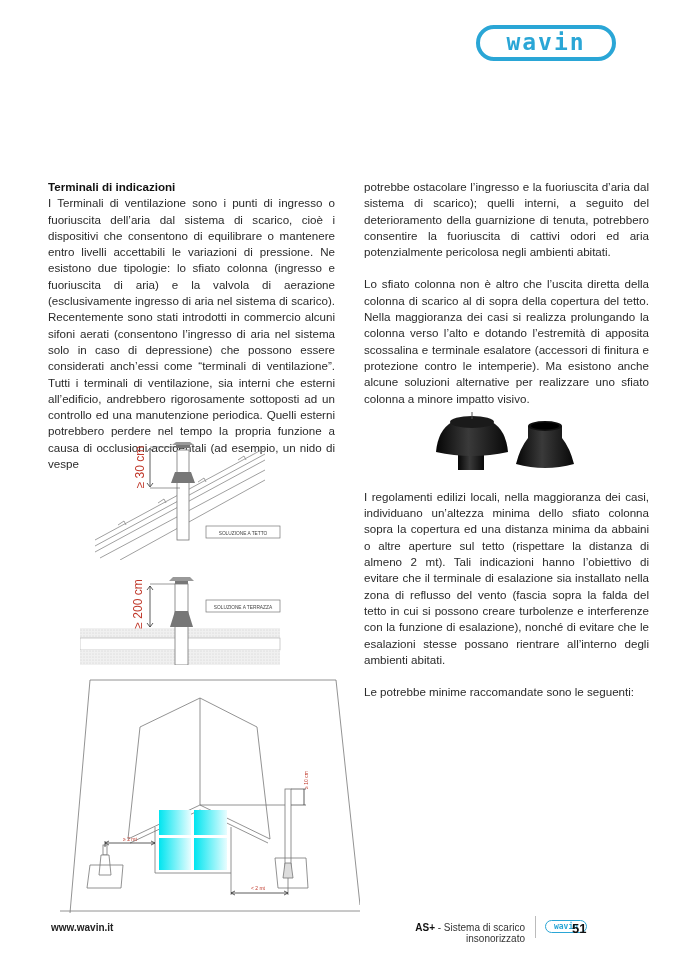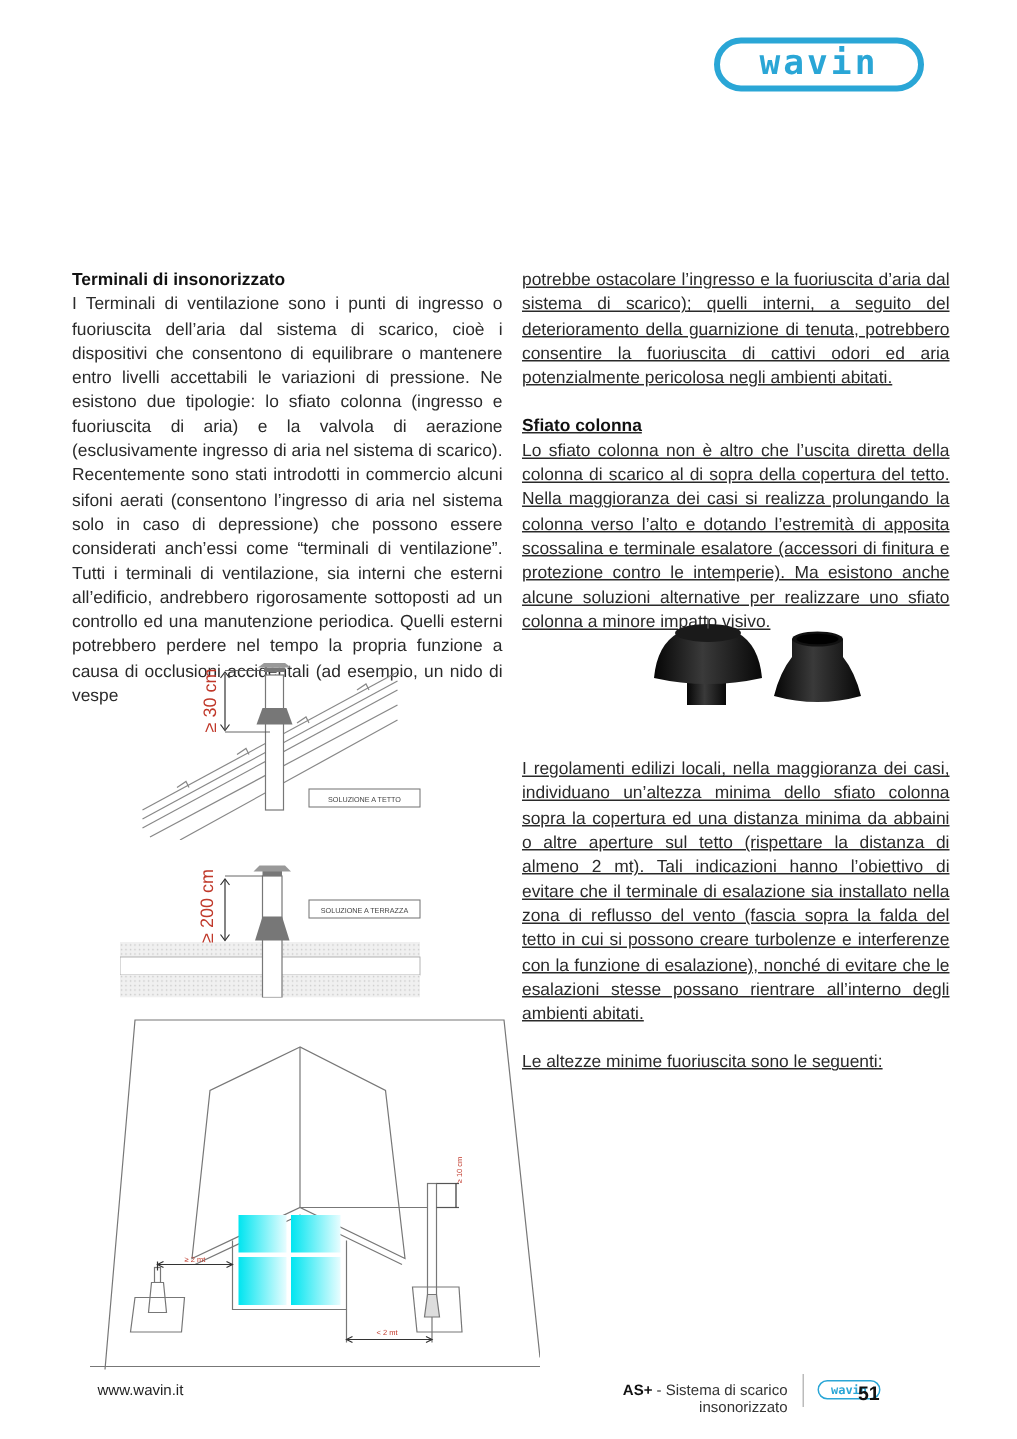--- a/index.html
+++ b/index.html
@@ -5,64 +5,63 @@
     html, body { margin:0; padding:0; background:#ffffff; }
     body { width:678px; height:959px; position:relative; overflow:hidden;
       font-family:"Liberation Sans", sans-serif; color:#2a2a2a; }
     .logo { position:absolute; left:476px; top:25px; width:140px; height:36px;
       border:4px solid #2aa6d6; border-radius:20px; box-sizing:border-box;
       display:flex; align-items:center; justify-content:center; }
     .logo span { font-family:"DejaVu Sans Mono", monospace; font-weight:bold; font-size:23px;
       color:#2aa6d6; letter-spacing:2px; line-height:1; margin-top:-2px; }
     .col { position:absolute; font-size:11.6px; line-height:16.3px; text-align:justify; }
     .col-left { left:48px; top:179px; width:287px; }
-    .col-right { left:348px; top:179px; width:285px;text-decoration:underline; }
+    .col-right { left:364px; top:179px; width:285px; }
     .h { font-weight:bold; color:#111; text-align:left; }
     .p { margin:0; }
     .gap { height:16px; }
     .list { text-align:left; }
     .figure { position:absolute; }
     .fig-products { left:430px; top:408px; width:150px; height:66px; }
     .fig-roof { left:80px; top:440px; width:260px; height:120px; }
     .fig-terrace { left:80px; top:560px; width:260px; height:105px; }
     .fig-dormer { left:60px; top:675px; width:300px; height:240px; }
     .footer { position:absolute; top:914px; left:0; width:678px; height:30px; font-size:10px; }
-    .footer .url { position:absolute; left:65px; top:8px; font-weight:normal; color:#222; }
+    .footer .url { position:absolute; left:51px; top:8px; font-weight:bold; color:#222; }
     .footer .title { position:absolute; left:365px; top:8px; width:160px; text-align:right; color:#333; }
     .footer .title b { color:#111;text-align:center; }
     .footer .sep { position:absolute; left:535px; top:2px; width:1px; height:22px; background:#bbb; }
     .footer .mini-logo { position:absolute; left:545px; top:6px; width:42px; height:13px;
       border:1.5px solid #2aa6d6; border-radius:8px; box-sizing:border-box;
       display:flex; align-items:center; justify-content:center; }
     .footer .mini-logo span { font-family:"DejaVu Sans Mono", monospace; font-size:8px; font-weight:bold; color:#2aa6d6; }
     .footer .page { position:absolute; left:572px; top:7px; font-weight:bold; font-size:13px; color:#111; }
     svg text { font-family:"Liberation Sans", sans-serif; }
   </style>
 </head>
 <body>
 
 <div class="logo">
   <span>wavin</span>
 </div>
 
 <div class="col col-left">
-  <div class="h">Terminali di insonorizzato</div>
+  <div class="h">Terminali di indicazioni</div>
   <p class="p">I Terminali di ventilazione sono i punti di ingresso o fuoriuscita dell’aria dal sistema di scarico, cioè i dispositivi che consentono di equilibrare o mantenere entro livelli accettabili le variazioni di pressione. Ne esistono due tipologie: lo sfiato colonna (ingresso e fuoriuscita di aria) e la valvola di aerazione (esclusivamente ingresso di aria nel sistema di scarico). Recentemente sono stati introdotti in commercio alcuni sifoni aerati (consentono l’ingresso di aria nel sistema solo in caso di depressione) che possono essere considerati anch’essi come “terminali di ventilazione”. Tutti i terminali di ventilazione, sia interni che esterni all’edificio, andrebbero rigorosamente sottoposti ad un controllo ed una manutenzione periodica. Quelli esterni potrebbero perdere nel tempo la propria funzione a causa di occlusioni accidentali (ad esempio, un nido di vespe</p>
 </div>
 
 <div class="col col-right">
   <p class="p">potrebbe ostacolare l’ingresso e la fuoriuscita d’aria dal sistema di scarico); quelli interni, a seguito del deterioramento della guarnizione di tenuta, potrebbero consentire la fuoriuscita di cattivi odori ed aria potenzialmente pericolosa negli ambienti abitati.</p>
   <div class="gap"></div>
-  <div class="h">Sfiato colonna</div>
   <p class="p">Lo sfiato colonna non è altro che l’uscita diretta della colonna di scarico al di sopra della copertura del tetto. Nella maggioranza dei casi si realizza prolungando la colonna verso l’alto e dotando l’estremità di apposita scossalina e terminale esalatore (accessori di finitura e protezione contro le intemperie). Ma esistono anche alcune soluzioni alternative per realizzare uno sfiato colonna a minore impatto visivo.</p>
   <div style="height:82px"></div>
   <p class="p">I regolamenti edilizi locali, nella maggioranza dei casi, individuano un’altezza minima dello sfiato colonna sopra la copertura ed una distanza minima da abbaini o altre aperture sul tetto (rispettare la distanza di almeno 2 mt). Tali indicazioni hanno l’obiettivo di evitare che il terminale di esalazione sia installato nella zona di reflusso del vento (fascia sopra la falda del tetto in cui si possono creare turbolenze e interferenze con la funzione di esalazione), nonché di evitare che le esalazioni stesse possano rientrare all’interno degli ambienti abitati.</p>
   <div class="gap"></div>
   <div class="list">
-    <div>Le altezze minime fuoriuscita sono le seguenti:</div>
+    <div>Le potrebbe minime raccomandate sono le seguenti:</div>
   </div>
 </div>
 
 <div class="figure fig-products">
   <svg width="150" height="66" viewBox="0 0 150 66">
     <defs>
       <linearGradient id="blk" x1="0" x2="1">
         <stop offset="0" stop-color="#050505"></stop>
           <stop offset="0.45" stop-color="#3a3a3a"></stop>
           <stop offset="1" stop-color="#080808"></stop>

